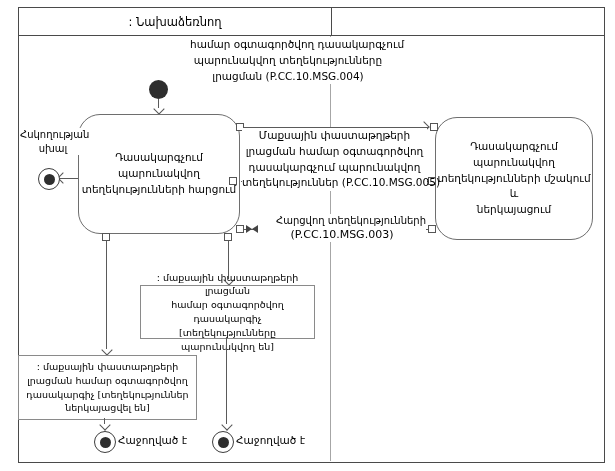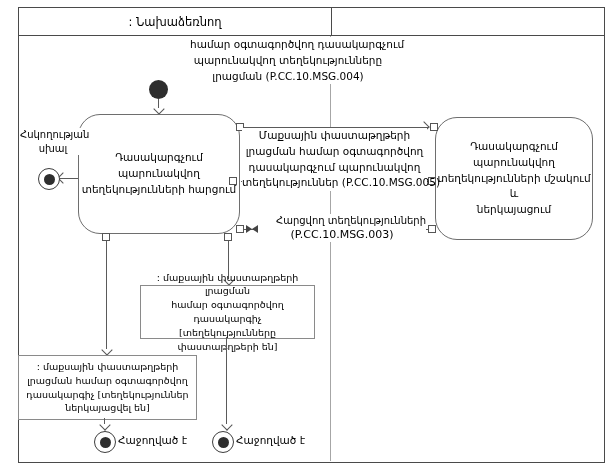--- a/index.html
+++ b/index.html
@@ -118,21 +118,21 @@
 
   <div class="abs vline" style="left:106px;top:241px;height:108px;"></div>
   <div class="abs chev down" style="left:103px;top:346px;"></div>
 
   <div class="abs vline" style="left:228px;top:241px;height:38px;"></div>
   <div class="abs chev down" style="left:225px;top:276px;"></div>
 
   <div class="abs objnode" style="left:140px;top:285px;width:173px;height:52px;">
     <div>: մաքսային փաստաթղթերի լրացման</div>
     <div>համար օգտագործվող դասակարգիչ</div>
-    <div>[տեղեկությունները փաստաթղթերի են]</div>
+    <div>[տեղեկությունները պարունակվող են]</div>
   </div>
 
   <div class="abs vline" style="left:226px;top:337px;height:87px;"></div>
   <div class="abs chev down" style="left:223px;top:421px;"></div>
 
   <div class="abs objnode" style="left:18px;top:355px;width:177px;height:63px;">
     <div>: մաքսային փաստաթղթերի</div>
     <div>լրացման համար օգտագործվող</div>
     <div>դասակարգիչ [տեղեկություններ</div>
     <div>ներկայացվել են]</div>

